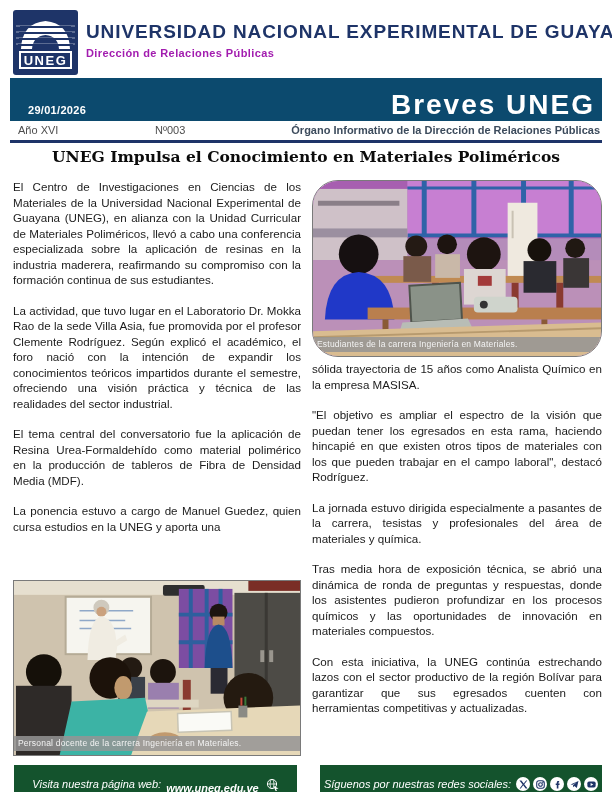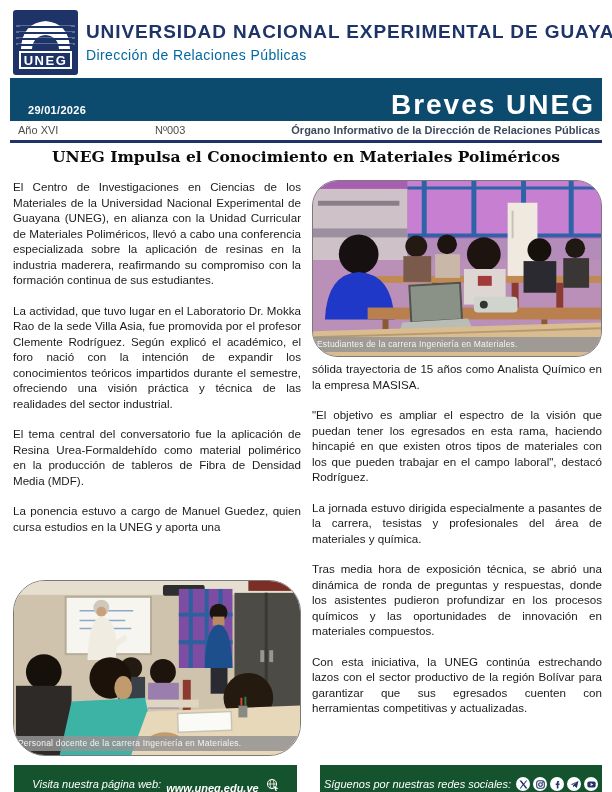--- a/index.html
+++ b/index.html
@@ -9,21 +9,21 @@
     -webkit-font-smoothing:antialiased;
   }
   
   .logo{position:absolute;left:13px;top:10px;width:65px;height:65px;}
   .header-text{position:absolute;left:86px;top:21px;width:520px;}
   .uni-name{
     font-size:19px;font-weight:700;color:#1e3468;letter-spacing:0.9px;
     white-space:nowrap;line-height:1.15;
   }
   .dept-name{
-    font-size:14px;font-weight:400;color:#0369a1;letter-spacing:0.4px;
+    font-size:11px;font-weight:700;color:#a21caf;letter-spacing:0.4px;
     margin-top:4px;white-space:nowrap;
   }
   
   .banner{position:absolute;left:10px;top:78px;width:592px;height:43px;background:#0c4a6e;}
   .banner-date{position:absolute;left:18px;bottom:5px;color:#fff;font-size:11px;font-weight:700;letter-spacing:0.3px;}
   .banner-title{
     position:absolute;right:7px;bottom:2px;color:#fff;font-weight:700;
     font-size:28px;line-height:1;letter-spacing:2px;white-space:nowrap;
   }
   
@@ -38,21 +38,21 @@
     font-family:"DejaVu Serif", serif;font-weight:700;font-size:15.5px;color:#0b0b0b;
   }
   .col{position:absolute;font-size:11.6px;line-height:15.5px;text-align:justify;color:#1b1b1b;}
   .col p{margin:0 0 15px 0;}
   .col-left{left:13px;top:179px;width:288px;}
   .col-right{left:312px;top:361px;width:290px;}
   
   .photo{position:absolute;overflow:hidden;border:1px solid #7a7a7a;box-sizing:border-box;}
   .photo svg{display:block;width:100%;height:100%;}
   .photo-right{left:312px;top:180px;width:290px;height:177px;border-radius:26px;}
-  .photo-left{left:13px;top:580px;width:288px;height:176px;border-radius:32px;}
+  .photo-left{left:13px;top:580px;width:288px;height:176px;}
   .caption{
     position:absolute;left:0;right:0;bottom:4px;height:15px;
     background:rgba(148,148,148,0.85);color:#f3f3f3;font-size:8.5px;
     line-height:15px;padding-left:4px;letter-spacing:0.2px;
   }
   
   .footer-bar{
     position:absolute;top:765px;height:38px;background:#14532d;color:#fff;
     display:flex;align-items:center;justify-content:center;font-size:11px;
     font-style:italic;gap:5px;box-sizing:border-box;

